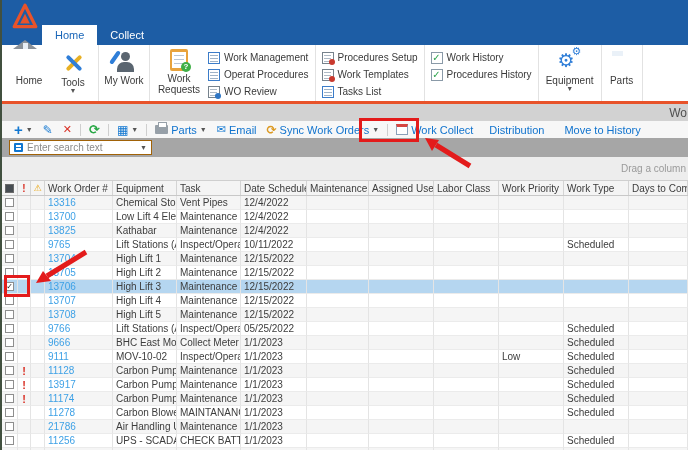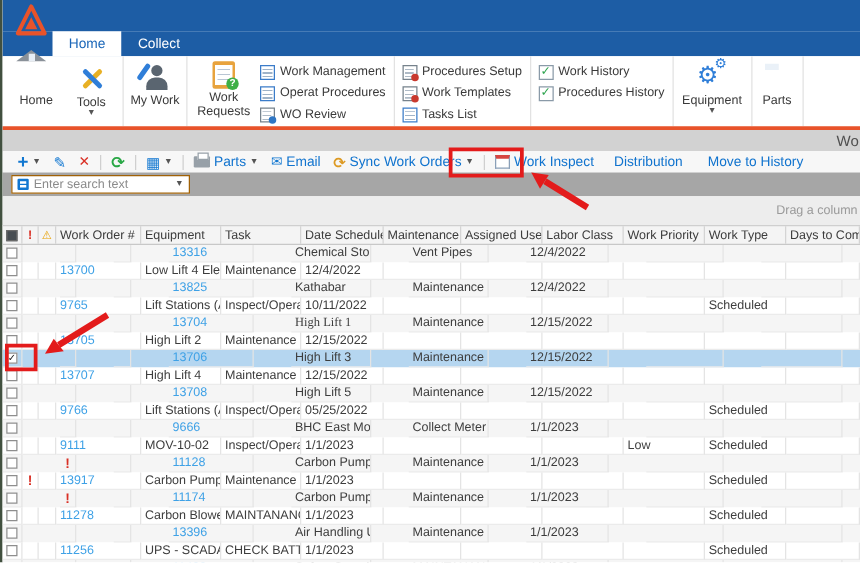--- a/index.html
+++ b/index.html
@@ -90,21 +90,21 @@
   
   .group-panel { position:absolute; left:0; top:157px; right:0; height:23px; background:#ededed; color:#9a9a9a; font-size:10px; display:flex; align-items:center; justify-content:flex-end; padding-right:2px; overflow:hidden; white-space:nowrap; }
 
   
   .grid { position:absolute; left:0; top:180px; right:0; bottom:0; overflow:hidden; background:#fff; }
   .g-header { display:flex; height:16px; background:#f4f4f4; border-top:1px solid #cfcfcf; border-bottom:1px solid #c8c8c8; }
   .g-header .hcell { font-size:10px; color:#3c3c3c; display:flex; align-items:center; padding:0 3px; border-right:1px solid #d4d4d4; overflow:hidden; white-space:nowrap; }
   .hcell.c-alert { color:#d93025; font-weight:bold; justify-content:center; }
   .hcell.c-warn { color:#e8a000; justify-content:center; font-size:9px; }
   .g-row { display:flex; height:14px; background:#fff; }
-  .g-row.alt { background:#f5f5f5;gap:30px; }
+  .g-row.alt { background:#f5f5f5; }
   .g-row.selected { background:#b5d6f0; }
   .gcell { font-size:10px; color:#3d3d3d; padding:0 3px; display:flex; align-items:center; border-right:1px solid #e4e4e4; border-bottom:1px solid #ebebeb; overflow:hidden; white-space:nowrap; }
   .gcell.link { color:#3ea1e6; cursor:pointer; }
   .gcell.alert-cell { justify-content:center; color:#d93025; font-weight:bold; font-size:11px; }
   .cb { width:9px; height:9px; background:#fff; border:1px solid #8e8e8e; margin:0 auto; font-size:8px; line-height:8px; text-align:center; color:#222; cursor:pointer; }
   .cb.all { background:#474d52; border-color:#6a6a6a; }
 
   
   .anno-rect { position:absolute; border:3px solid #e31b1b; background:transparent; z-index:20; pointer-events:none; }
   #anno-svg { position:absolute; left:0; top:0; width:688px; height:450px; z-index:21; pointer-events:none; }
@@ -255,21 +255,21 @@
         <span class="tlabel">Email</span>
       </span>
     <span class="tbtn">
         <span class="tg sync">⟳</span>
         <span class="tlabel">Sync Work Orders</span>
         <span class="caret">▼</span>
       </span>
     <span class="tsep"></span>
     <span class="tbtn">
         <span class="i-cal"></span>
-        <span class="tlabel">Work Inspect</span>
+        <span class="tlabel">Work Collect</span>
       </span>
     <span class="tbtn" style="margin-left:6px">
         <span class="tlabel">Distribution</span>
       </span>
     <span class="tbtn" style="margin-left:10px">
         <span class="tlabel">Move to History</span>
       </span>
   </div>
 
   <div class="search-band">
@@ -395,21 +395,21 @@
           <div class="gcell" style="width: 65px; flex: 0 0 65px;">Scheduled</div>
           <div class="gcell" style="width: 59px; flex: 0 0 59px;"></div>
         </div>
         <div class="g-row alt">
           <div class="gcell" style="width: 16px; flex: 0 0 16px;">
             <span class="cb"></span>
           </div>
           <div class="gcell alert-cell" style="width: 13px; flex: 0 0 13px;"></div>
           <div class="gcell" style="width: 14px; flex: 0 0 14px;"></div>
           <div class="gcell link" style="width: 68px; flex: 0 0 68px;">13704</div>
-          <div class="gcell" style="width: 64px; flex: 0 0 64px; font-family: Liberation Serif, serif;">High Lift 1</div>
+          <div class="gcell" style="width: 64px; flex: 0 0 64px;">High Lift 1</div>
           <div class="gcell" style="width: 64px; flex: 0 0 64px;">Maintenance (6...</div>
           <div class="gcell" style="width: 66px; flex: 0 0 66px;">12/15/2022</div>
           <div class="gcell" style="width: 62px; flex: 0 0 62px;"></div>
           <div class="gcell" style="width: 65px; flex: 0 0 65px;"></div>
           <div class="gcell" style="width: 65px; flex: 0 0 65px;"></div>
           <div class="gcell" style="width: 65px; flex: 0 0 65px;"></div>
           <div class="gcell" style="width: 65px; flex: 0 0 65px;"></div>
           <div class="gcell" style="width: 59px; flex: 0 0 59px;"></div>
         </div>
         <div class="g-row">
@@ -604,21 +604,21 @@
           <div class="gcell" style="width: 65px; flex: 0 0 65px;"></div>
           <div class="gcell" style="width: 65px; flex: 0 0 65px;">Scheduled</div>
           <div class="gcell" style="width: 59px; flex: 0 0 59px;"></div>
         </div>
         <div class="g-row alt">
           <div class="gcell" style="width: 16px; flex: 0 0 16px;">
             <span class="cb"></span>
           </div>
           <div class="gcell alert-cell" style="width: 13px; flex: 0 0 13px;"></div>
           <div class="gcell" style="width: 14px; flex: 0 0 14px;"></div>
-          <div class="gcell link" style="width: 68px; flex: 0 0 68px;">13396</div>
+          <div class="gcell link" style="width: 68px; flex: 0 0 68px;">21786</div>
           <div class="gcell" style="width: 64px; flex: 0 0 64px;">Air Handling U...</div>
           <div class="gcell" style="width: 64px; flex: 0 0 64px;">Maintenance (2...</div>
           <div class="gcell" style="width: 66px; flex: 0 0 66px;">1/1/2023</div>
           <div class="gcell" style="width: 62px; flex: 0 0 62px;"></div>
           <div class="gcell" style="width: 65px; flex: 0 0 65px;"></div>
           <div class="gcell" style="width: 65px; flex: 0 0 65px;"></div>
           <div class="gcell" style="width: 65px; flex: 0 0 65px;"></div>
           <div class="gcell" style="width: 65px; flex: 0 0 65px;"></div>
           <div class="gcell" style="width: 59px; flex: 0 0 59px;"></div>
         </div>

